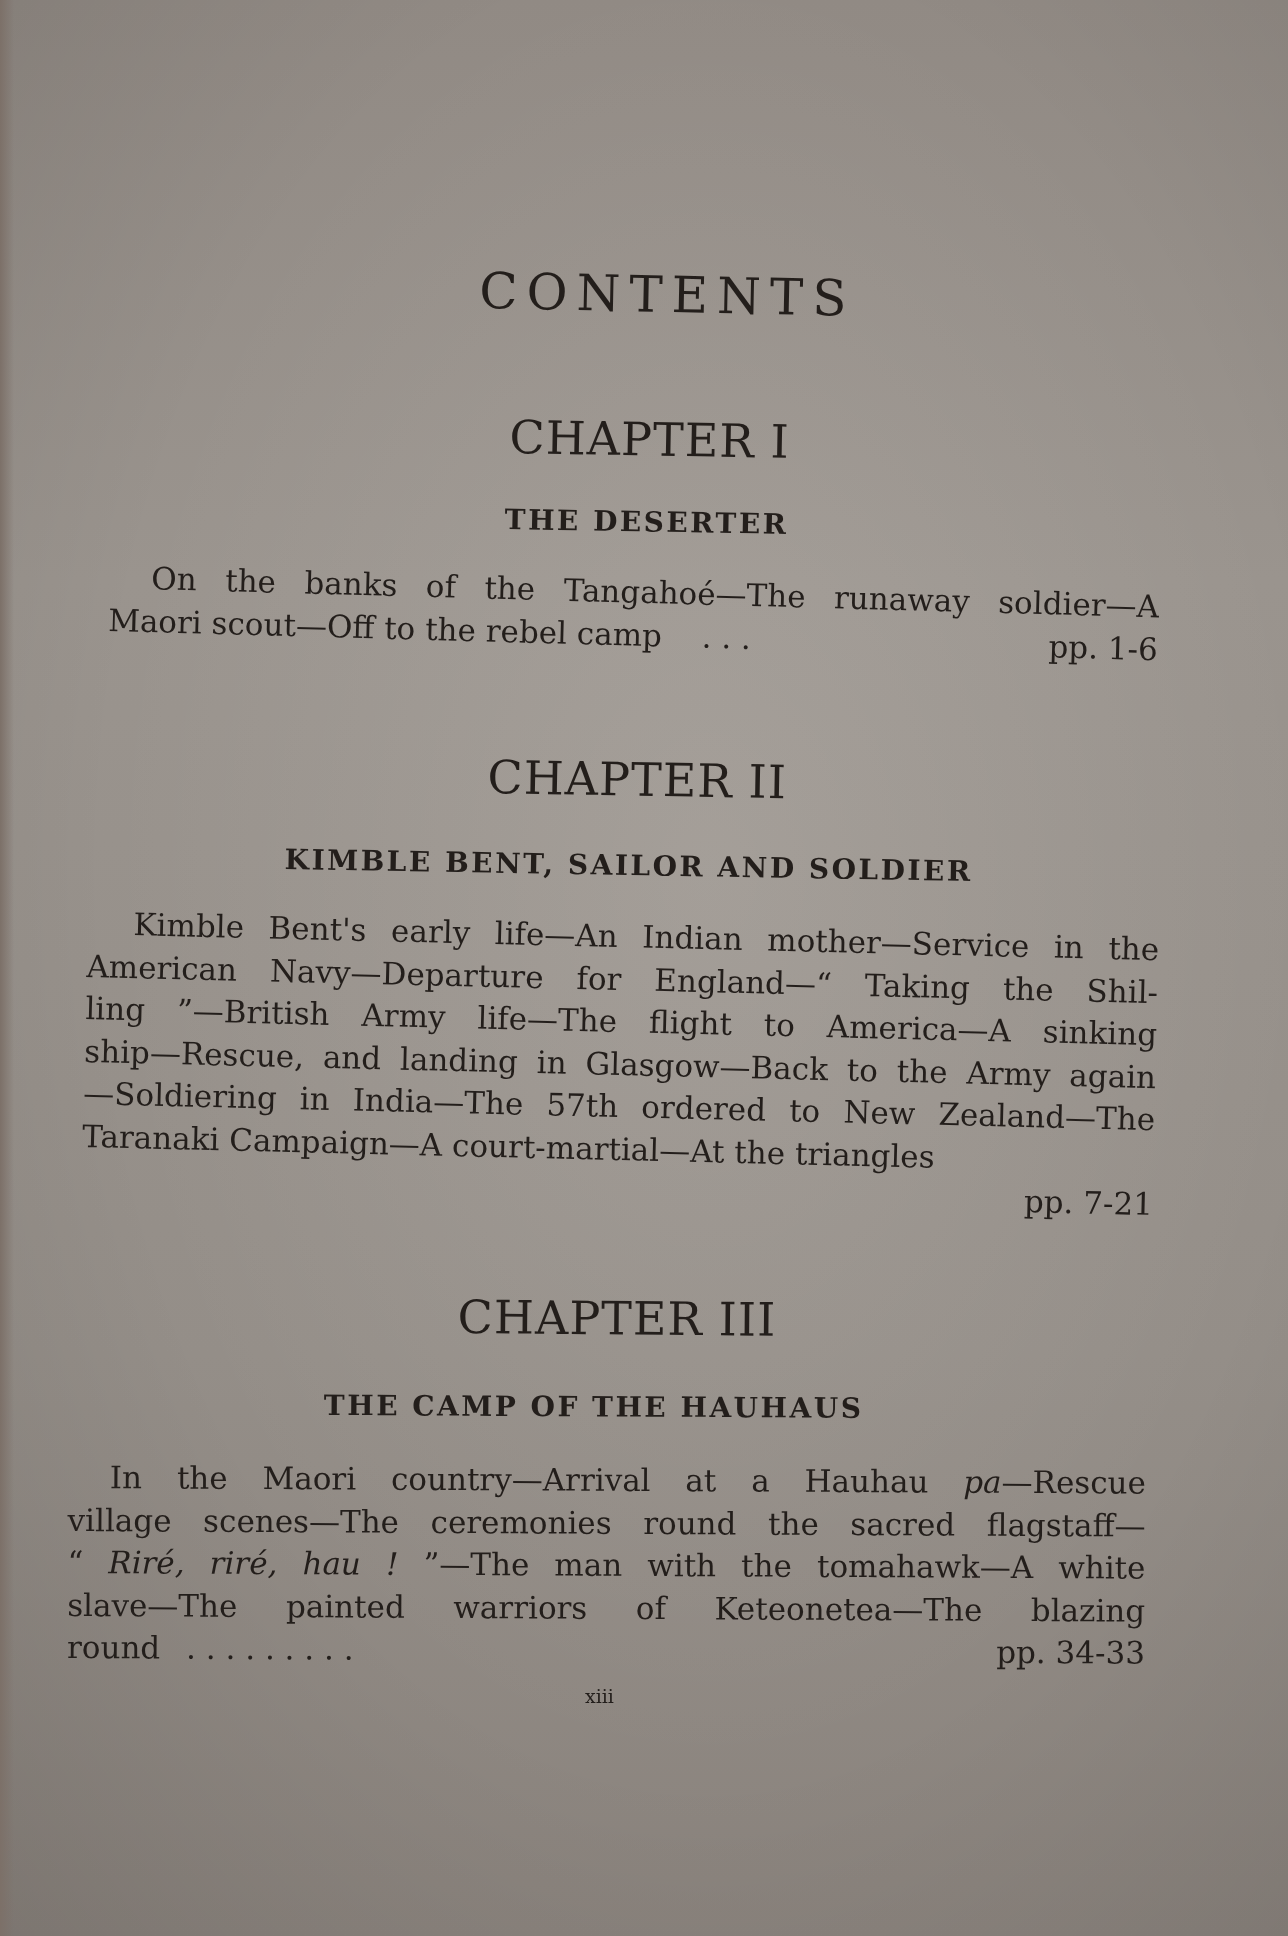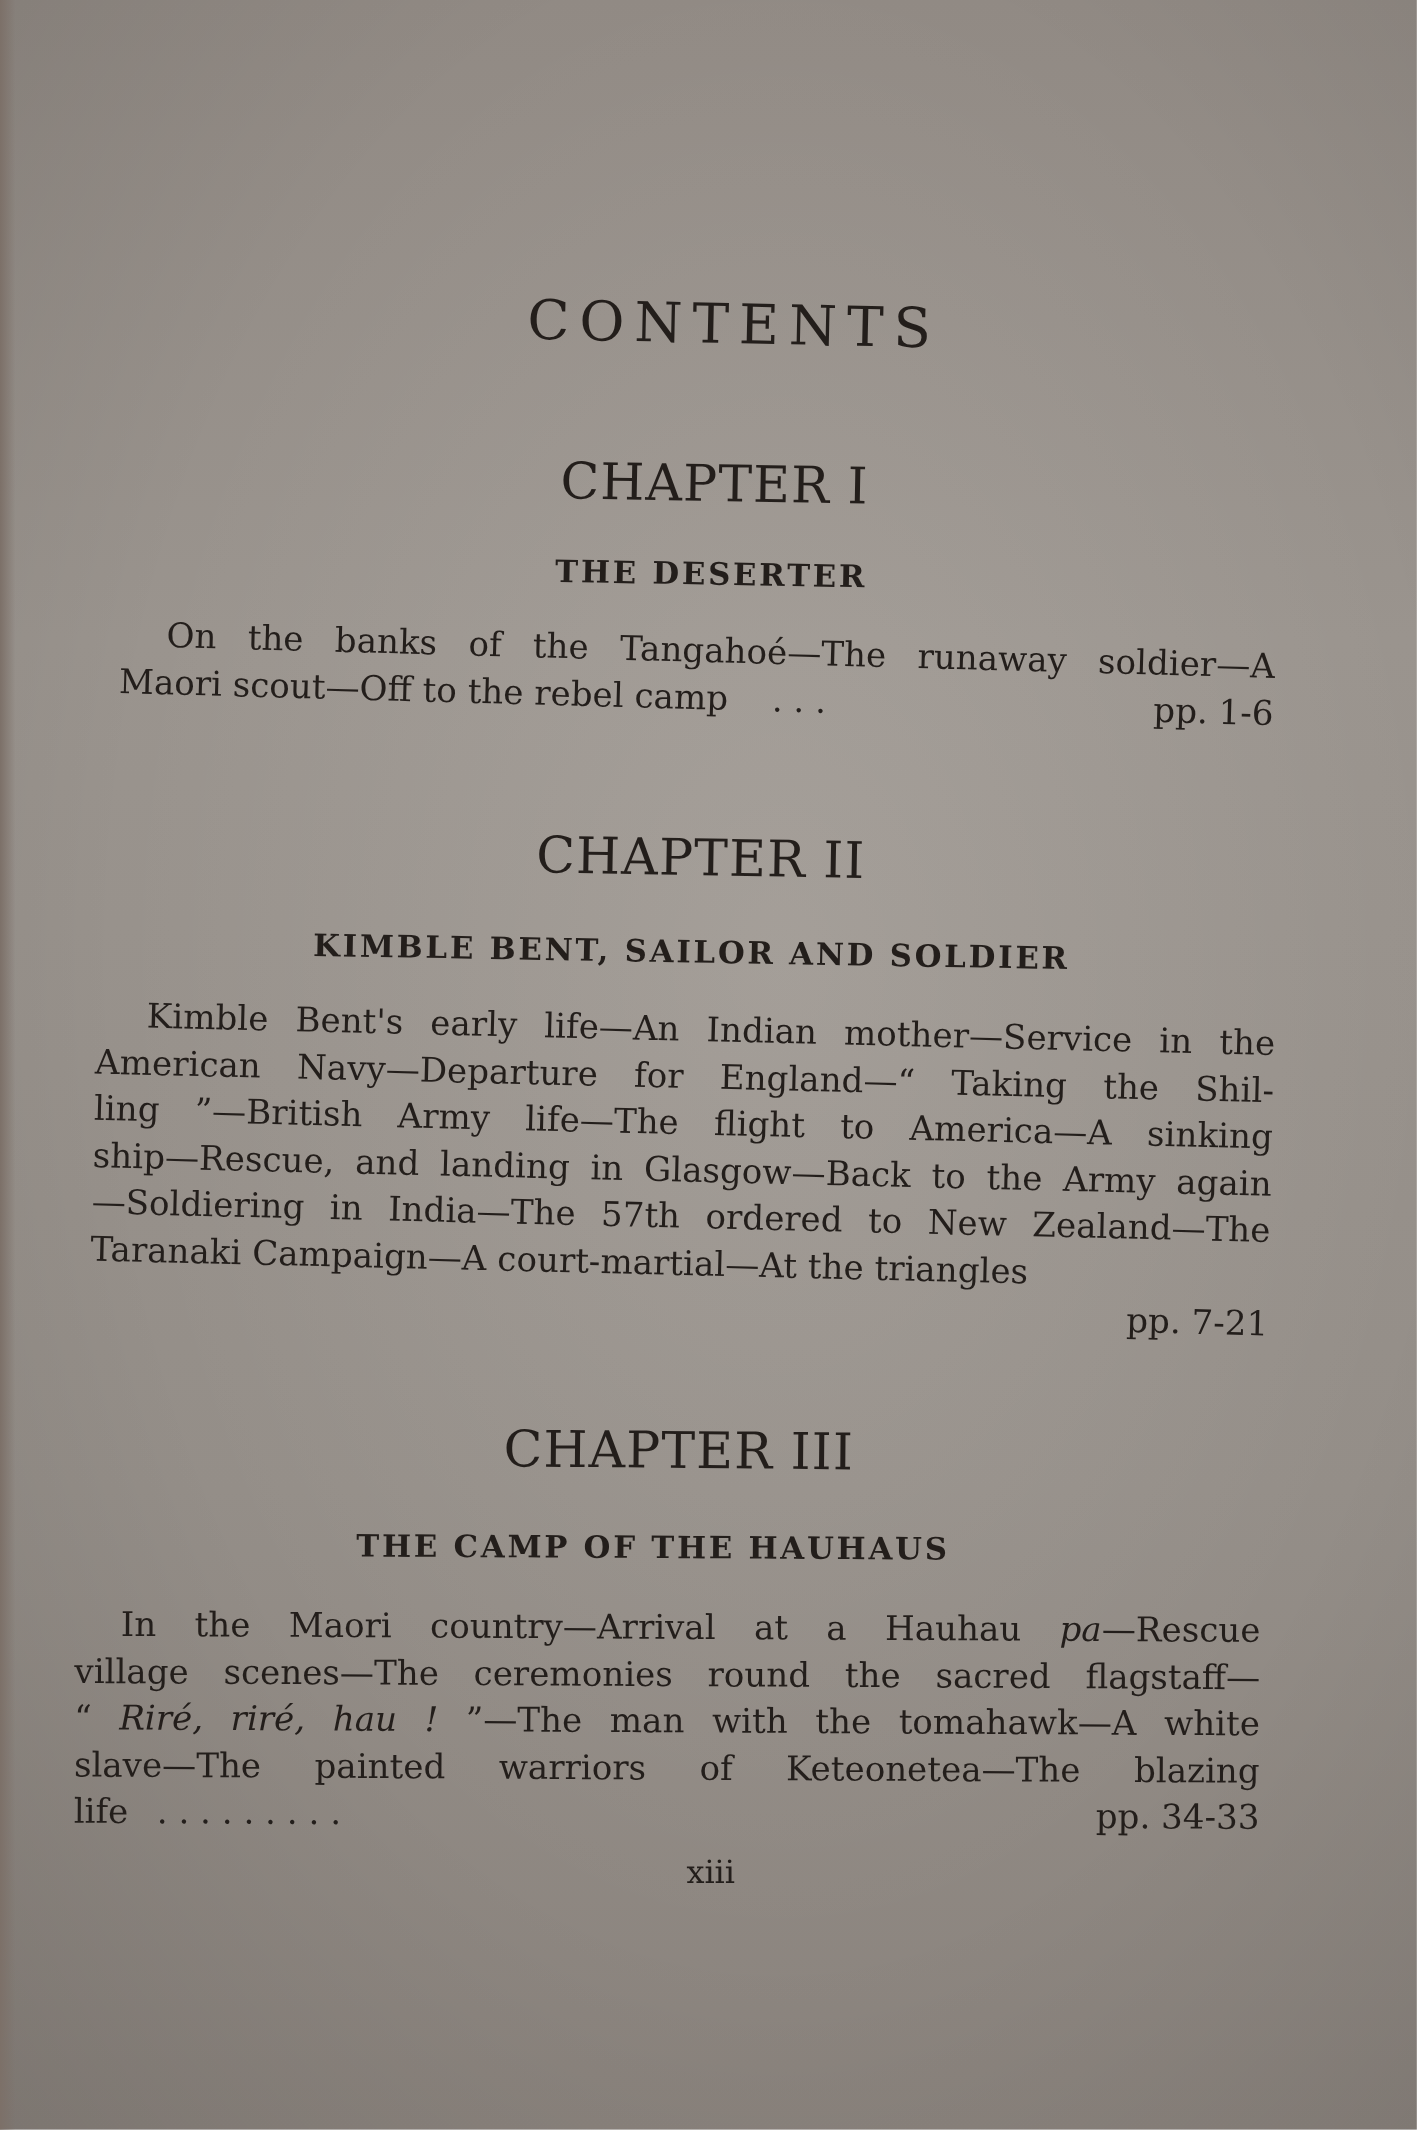--- a/index.html
+++ b/index.html
@@ -36,21 +36,21 @@
     position: absolute; font-size: 31px; line-height: 42.5px;
     text-align: justify; text-align-last: justify;
     transform-origin: left top;
   }
   .para .line { display: block; white-space: nowrap; text-align: justify; text-align-last: justify; }
   .para .line.left { text-align-last: left; }
   .para .line.right { text-align-last: right; text-align: right; }
   .dots { letter-spacing: 0; }
   .pp { float: right; }
   .it { font-style: italic; }
-  .folio { left: 585px; top: 1685px; font-size: 29px; margin-left: 39px; }
+  .folio { left: 585px; top: 1685px; font-size: 19px; }
 </style>
 </head>
 <body>
 
 <div class="page-shade"></div>
 <div class="left-edge"></div>
 
 <div class="abs title">CONTENTS</div>
 
 <div class="abs chap" style="left:510px; top:410px; transform:rotate(1deg);">CHAPTER I</div>
@@ -81,19 +81,19 @@
 <div class="para" style="left:68px; top:1456px; width:1078px; transform:rotate(0.3deg);">
   <span class="line" style="padding-left:42px;">
     <span>In the Maori country—Arrival at a Hauhau </span><span class="it">pa</span><span>—Rescue</span>
   </span>
   <span class="line">village scenes—The ceremonies round the sacred flagstaff—</span>
   <span class="line">
     <span>“ </span><span class="it">Riré, riré, hau !</span><span> ”—The man with the tomahawk—A white</span>
   </span>
   <span class="line">slave—The painted warriors of Keteonetea—The blazing</span>
   <span class="line left">
-    <span>life</span>
+    <span>round</span>
     <span class="dots" style="margin-left:16px;">.     .     .     .     .     .     .     .     .</span>
     <span class="pp">pp. 34-33</span>
   </span>
 </div>
 
 <div class="abs folio">xiii</div>
 
 </body></html>

